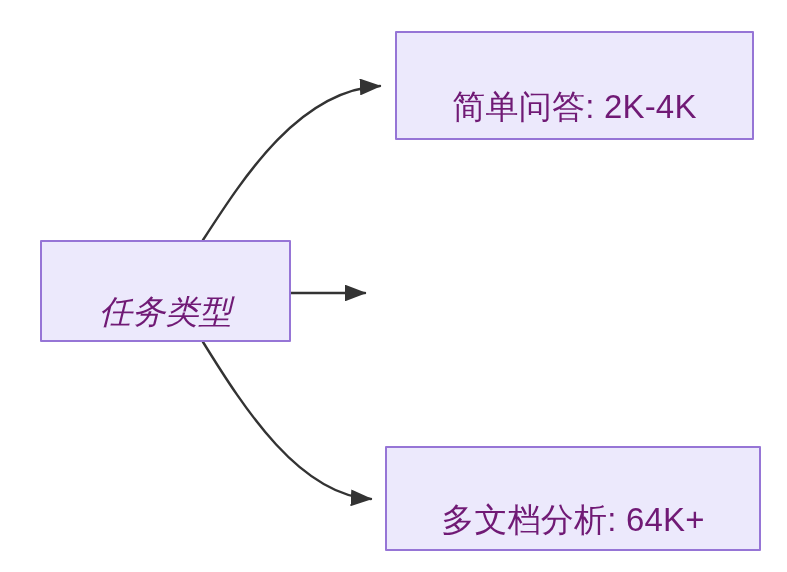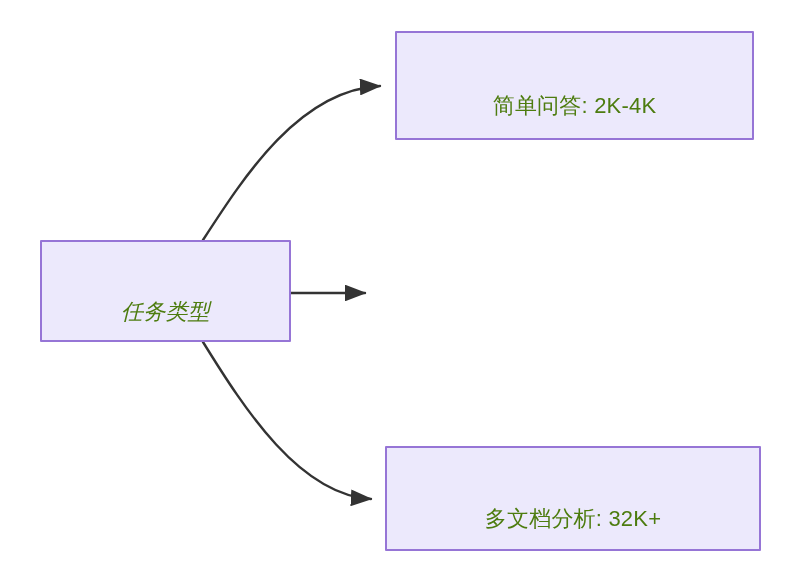--- a/index.html
+++ b/index.html
@@ -32,22 +32,22 @@
     position: absolute;
     box-sizing: border-box;
     display: flex;
     align-items: center;
     justify-content: center;
     background: #ece9fc;
     border: 2px solid #9675d6;
     border-radius: 1px;
   }
   .node-label {
-    color: #4d7c0f;
-    font-size: 22px;
+    color: #701a75;
+    font-size: 33px;
     line-height: 1.2;
     white-space: nowrap;
     letter-spacing: 0.2px;
     margin-top: 42px;
   }
   #node-root {
     left: 40px;
     top: 240px;
     width: 251px;
     height: 102px;
@@ -94,16 +94,16 @@
   <div class="node" id="node-root">
     <span class="node-label">任务类型</span>
   </div>
 
   <div class="node" id="node-simple-qa">
     <span class="node-label">简单问答: 2K-4K</span>
   </div>
 
 
   <div class="node" id="node-multi-doc">
-    <span class="node-label">多文档分析: 32K+</span>
+    <span class="node-label">多文档分析: 64K+</span>
   </div>
 
 </div>
 
 </body></html>

